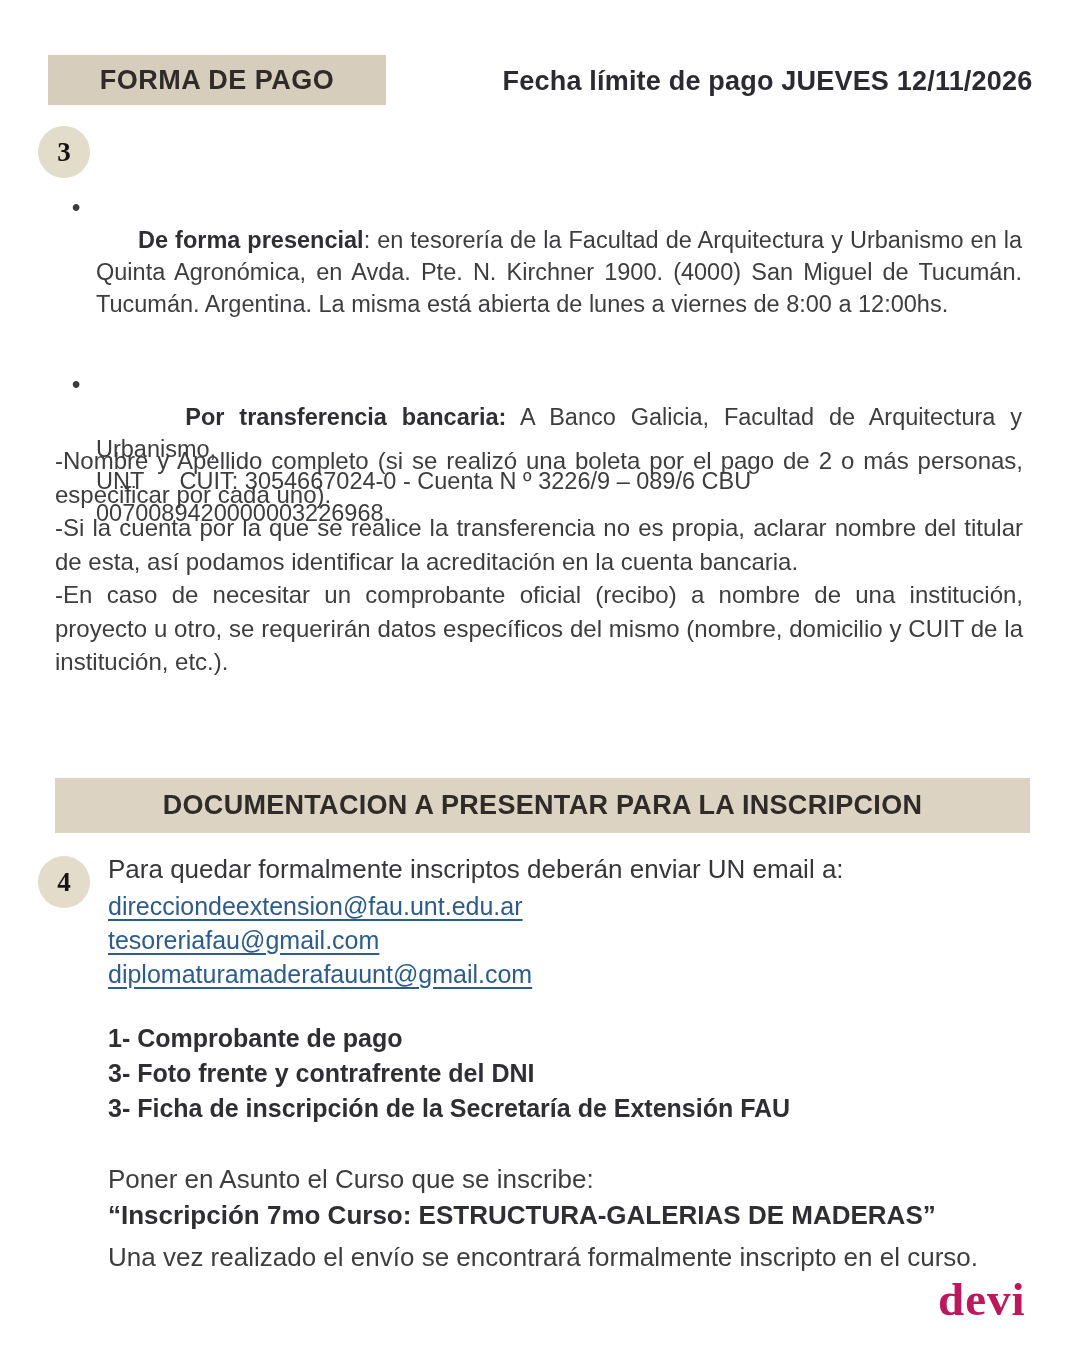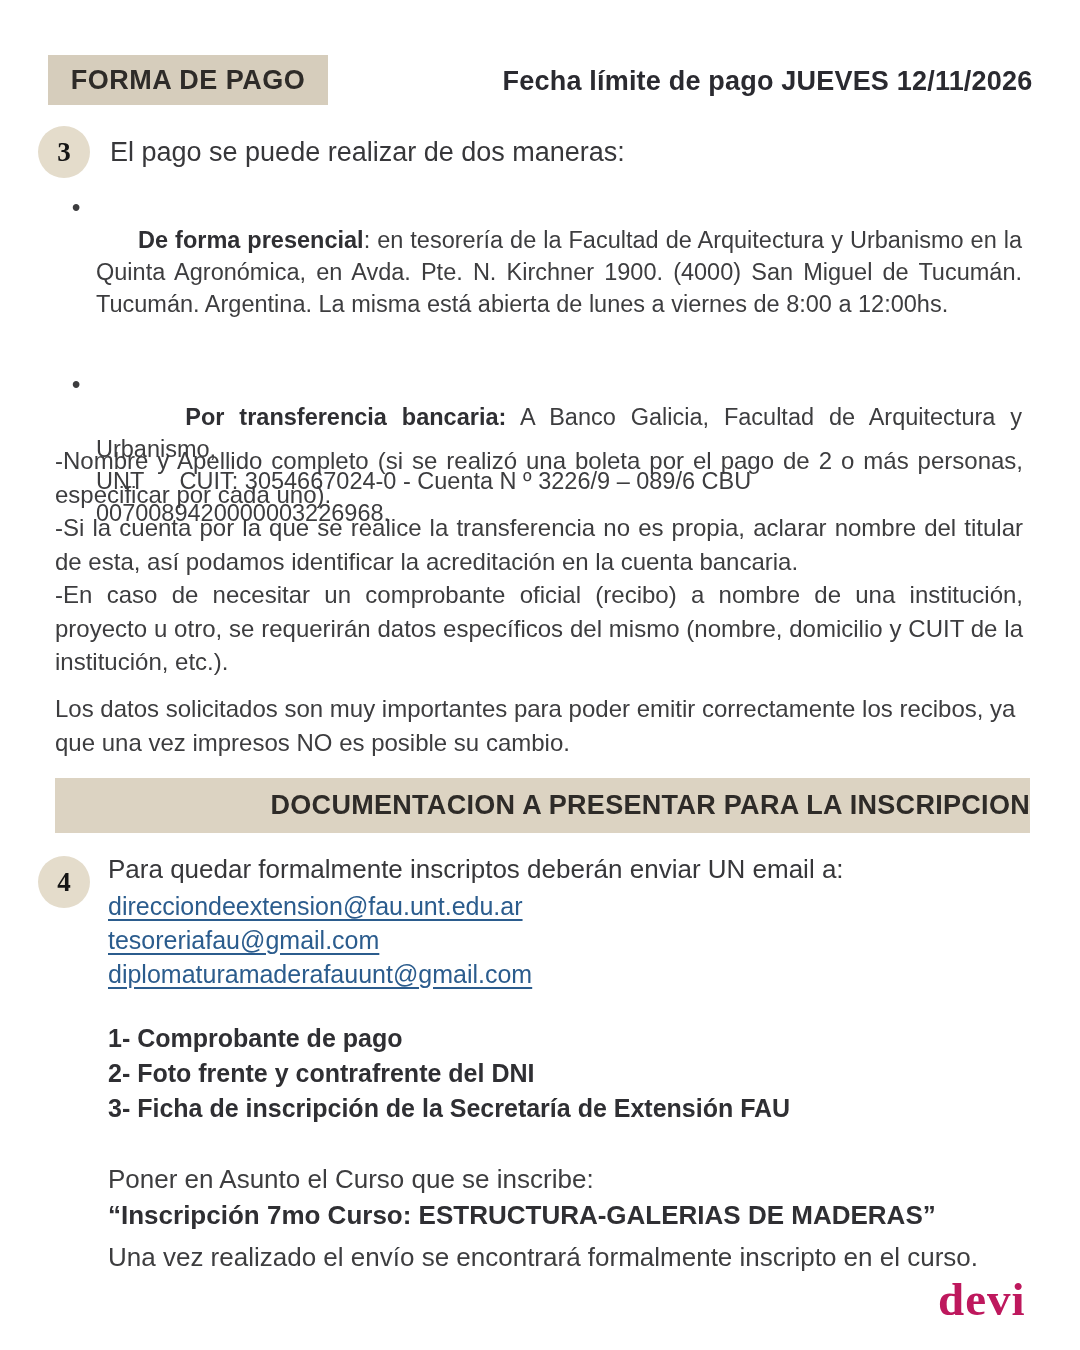--- a/index.html
+++ b/index.html
@@ -7,21 +7,21 @@
   #page{
     position:relative;
     width:1080px;height:1350px;
     margin:0 auto;
     background:#ffffff;
     font-family:"Liberation Sans", sans-serif;
     color:#3d3d3f;
     overflow:hidden;
   }
   .title-box{
-    position:absolute;left:48px;top:55px;width:280px;height:50px;
+    position:absolute;left:48px;top:55px;width:338px;height:50px;
     background:#d6cdbc;
     display:flex;align-items:center;justify-content:center;
   }
   .title-box span{
     font-weight:bold;font-size:27px;color:#2e2b28;letter-spacing:.5px;
   }
   .deadline{
     position:absolute;left:500px;top:66px;width:535px;
     text-align:center;
     font-weight:bold;font-size:27px;color:#2a2a30;letter-spacing:.2px;
@@ -59,21 +59,21 @@
   .notes p{
     margin:0;font-size:24px;line-height:33.5px;text-align:justify;
   }
   .important{
     position:absolute;left:55px;top:692px;width:968px;
     font-size:24px;line-height:34px;text-align:left;
   }
   .banner{
     position:absolute;left:55px;top:778px;width:975px;height:55px;
     background:#dcd3c2;
-    display:flex;align-items:center;justify-content:flex-end;
+    display:flex;align-items:center;justify-content:center;
   }
   .banner span{
     font-weight:bold;font-size:27px;color:#2e2b28;letter-spacing:.3px;
   }
   .step4{
     position:absolute;left:108px;top:853px;width:920px;
   }
   .intro4{margin:0;font-size:26px;line-height:32px;color:#37373a;}
   .emails{margin-top:4px;}
   .emails a{
@@ -96,59 +96,57 @@
 <body>
 
 <div id="page">
 
   <div class="title-box">
     <span>FORMA DE PAGO</span>
   </div>
   <div class="deadline">Fecha límite de pago JUEVES 12/11/2026</div>
 
   <div class="badge badge-3">3</div>
-  <div class="intro3">El pago se puede realizar de dos maneras:</div>
 
   <ul class="bullets">
     <li>
       <span class="dot">•</span><b>De forma presencial</b><span>: en tesorería de la Facultad de Arquitectura y Urbanismo en la Quinta Agronómica, en Avda. Pte. N. Kirchner 1900. (4000) San Miguel de Tucumán. Tucumán. Argentina. La misma está abierta de lunes a viernes de 8:00 a 12:00hs.</span>
     </li>
     <li>
       <span class="dot">•</span><b>Por transferencia bancaria:</b><span> A Banco Galicia, Facultad de Arquitectura y Urbanismo,
 UNT  CUIT: 3054667024-0 - Cuenta N º 3226/9 – 089/6 CBU
 0070089420000003226968.</span>
     </li>
   </ul>
 
   <div class="notes">
     <p>-Nombre y Apellido completo (si se realizó una boleta por el pago de 2 o más personas, especificar por cada uno).</p>
     <p>-Si la cuenta por la que se realice la transferencia no es propia, aclarar nombre del titular de esta, así podamos identificar la acreditación en la cuenta bancaria.</p>
     <p>-En caso de necesitar un comprobante oficial (recibo) a nombre de una institución, proyecto u otro, se requerirán datos específicos del mismo (nombre, domicilio y CUIT de la institución, etc.).</p>
   </div>
 
-  <div class="important">Los datos solicitados son muy importantes para poder emitir correctamente los recibos, ya que una vez impresos NO es posible su cambio.</div>
 
   <div class="banner">
     <span>DOCUMENTACION A PRESENTAR PARA LA INSCRIPCION</span>
   </div>
 
   <div class="badge badge-4">4</div>
 
   <div class="step4">
     <p class="intro4">Para quedar formalmente inscriptos deberán enviar UN email a:</p>
 
     <div class="emails">
       <a href="#">direcciondeextension@fau.unt.edu.ar</a>
       <a href="#">tesoreriafau@gmail.com</a>
       <a href="#">diplomaturamaderafauunt@gmail.com</a>
     </div>
 
     <div class="reqs">
       <div>1- Comprobante de pago</div>
-      <div>2- Foto frente y contrafrente del DNI</div>
+      <div>3- Foto frente y contrafrente del DNI</div>
       <div>3- Ficha de inscripción de la Secretaría de Extensión FAU</div>
     </div>
 
     <p class="subject-label">Poner en Asunto el Curso que se inscribe:</p>
     <p class="subject-value">“Inscripción 7mo Curso: ESTRUCTURA-GALERIAS DE MADERAS”</p>
     <p class="confirmation">Una vez realizado el envío se encontrará formalmente inscripto en el curso.</p>
   </div>
 
   <div class="logo">devi</div>
 

